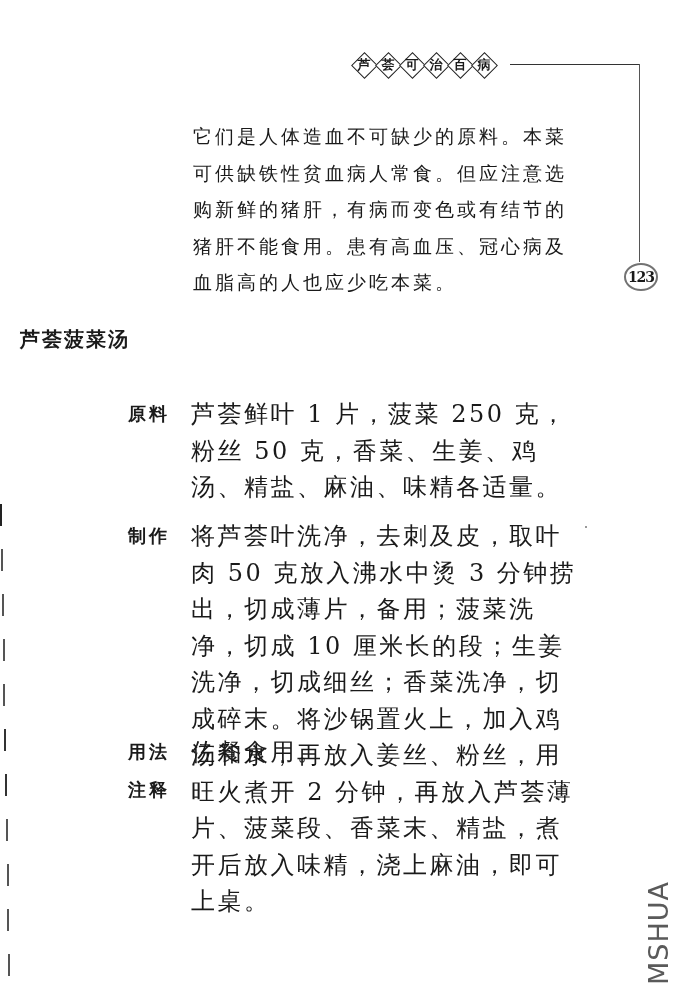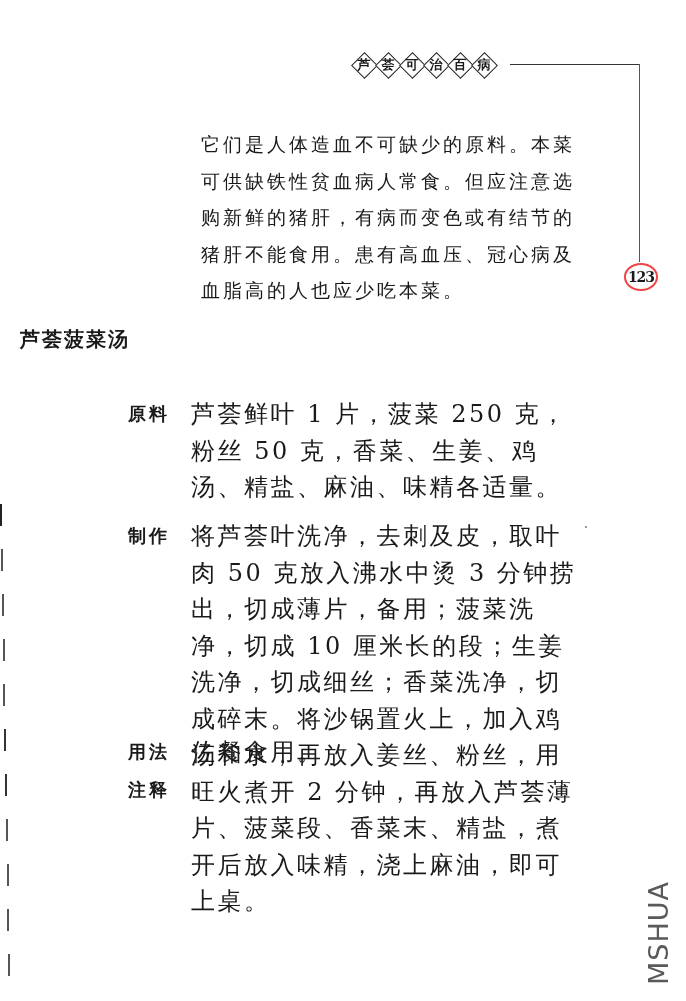--- a/index.html
+++ b/index.html
@@ -65,39 +65,39 @@
       width: 0;
       height: 198px;
       border-left: 1.2px solid #555;
     }
     .page-number {
       position: absolute;
       left: 624px;
       top: 263px;
       width: 30px;
       height: 24px;
-      border: 2px solid #ef4444;
+      border: 2px solid #737373;
       border-radius: 50%;
       text-align: center;
       line-height: 24px;
       font-size: 14px;
       font-weight: bold;
       letter-spacing: -1px;
       font-family: "DejaVu Serif", serif;
     }
 
     
     .para {
       position: absolute;
       left: 193px;
       width: 390px;
       font-size: 19px;
       line-height: 36.5px;
       letter-spacing: 3px;
-      margin: 8px;
+      margin: 0;
     }
     .intro { top: 118px; }
 
     .recipe-title {
       position: absolute;
       left: 0;
       width: 686px;
       top: 326px;
       font-size: 20px;
       font-weight: bold;

